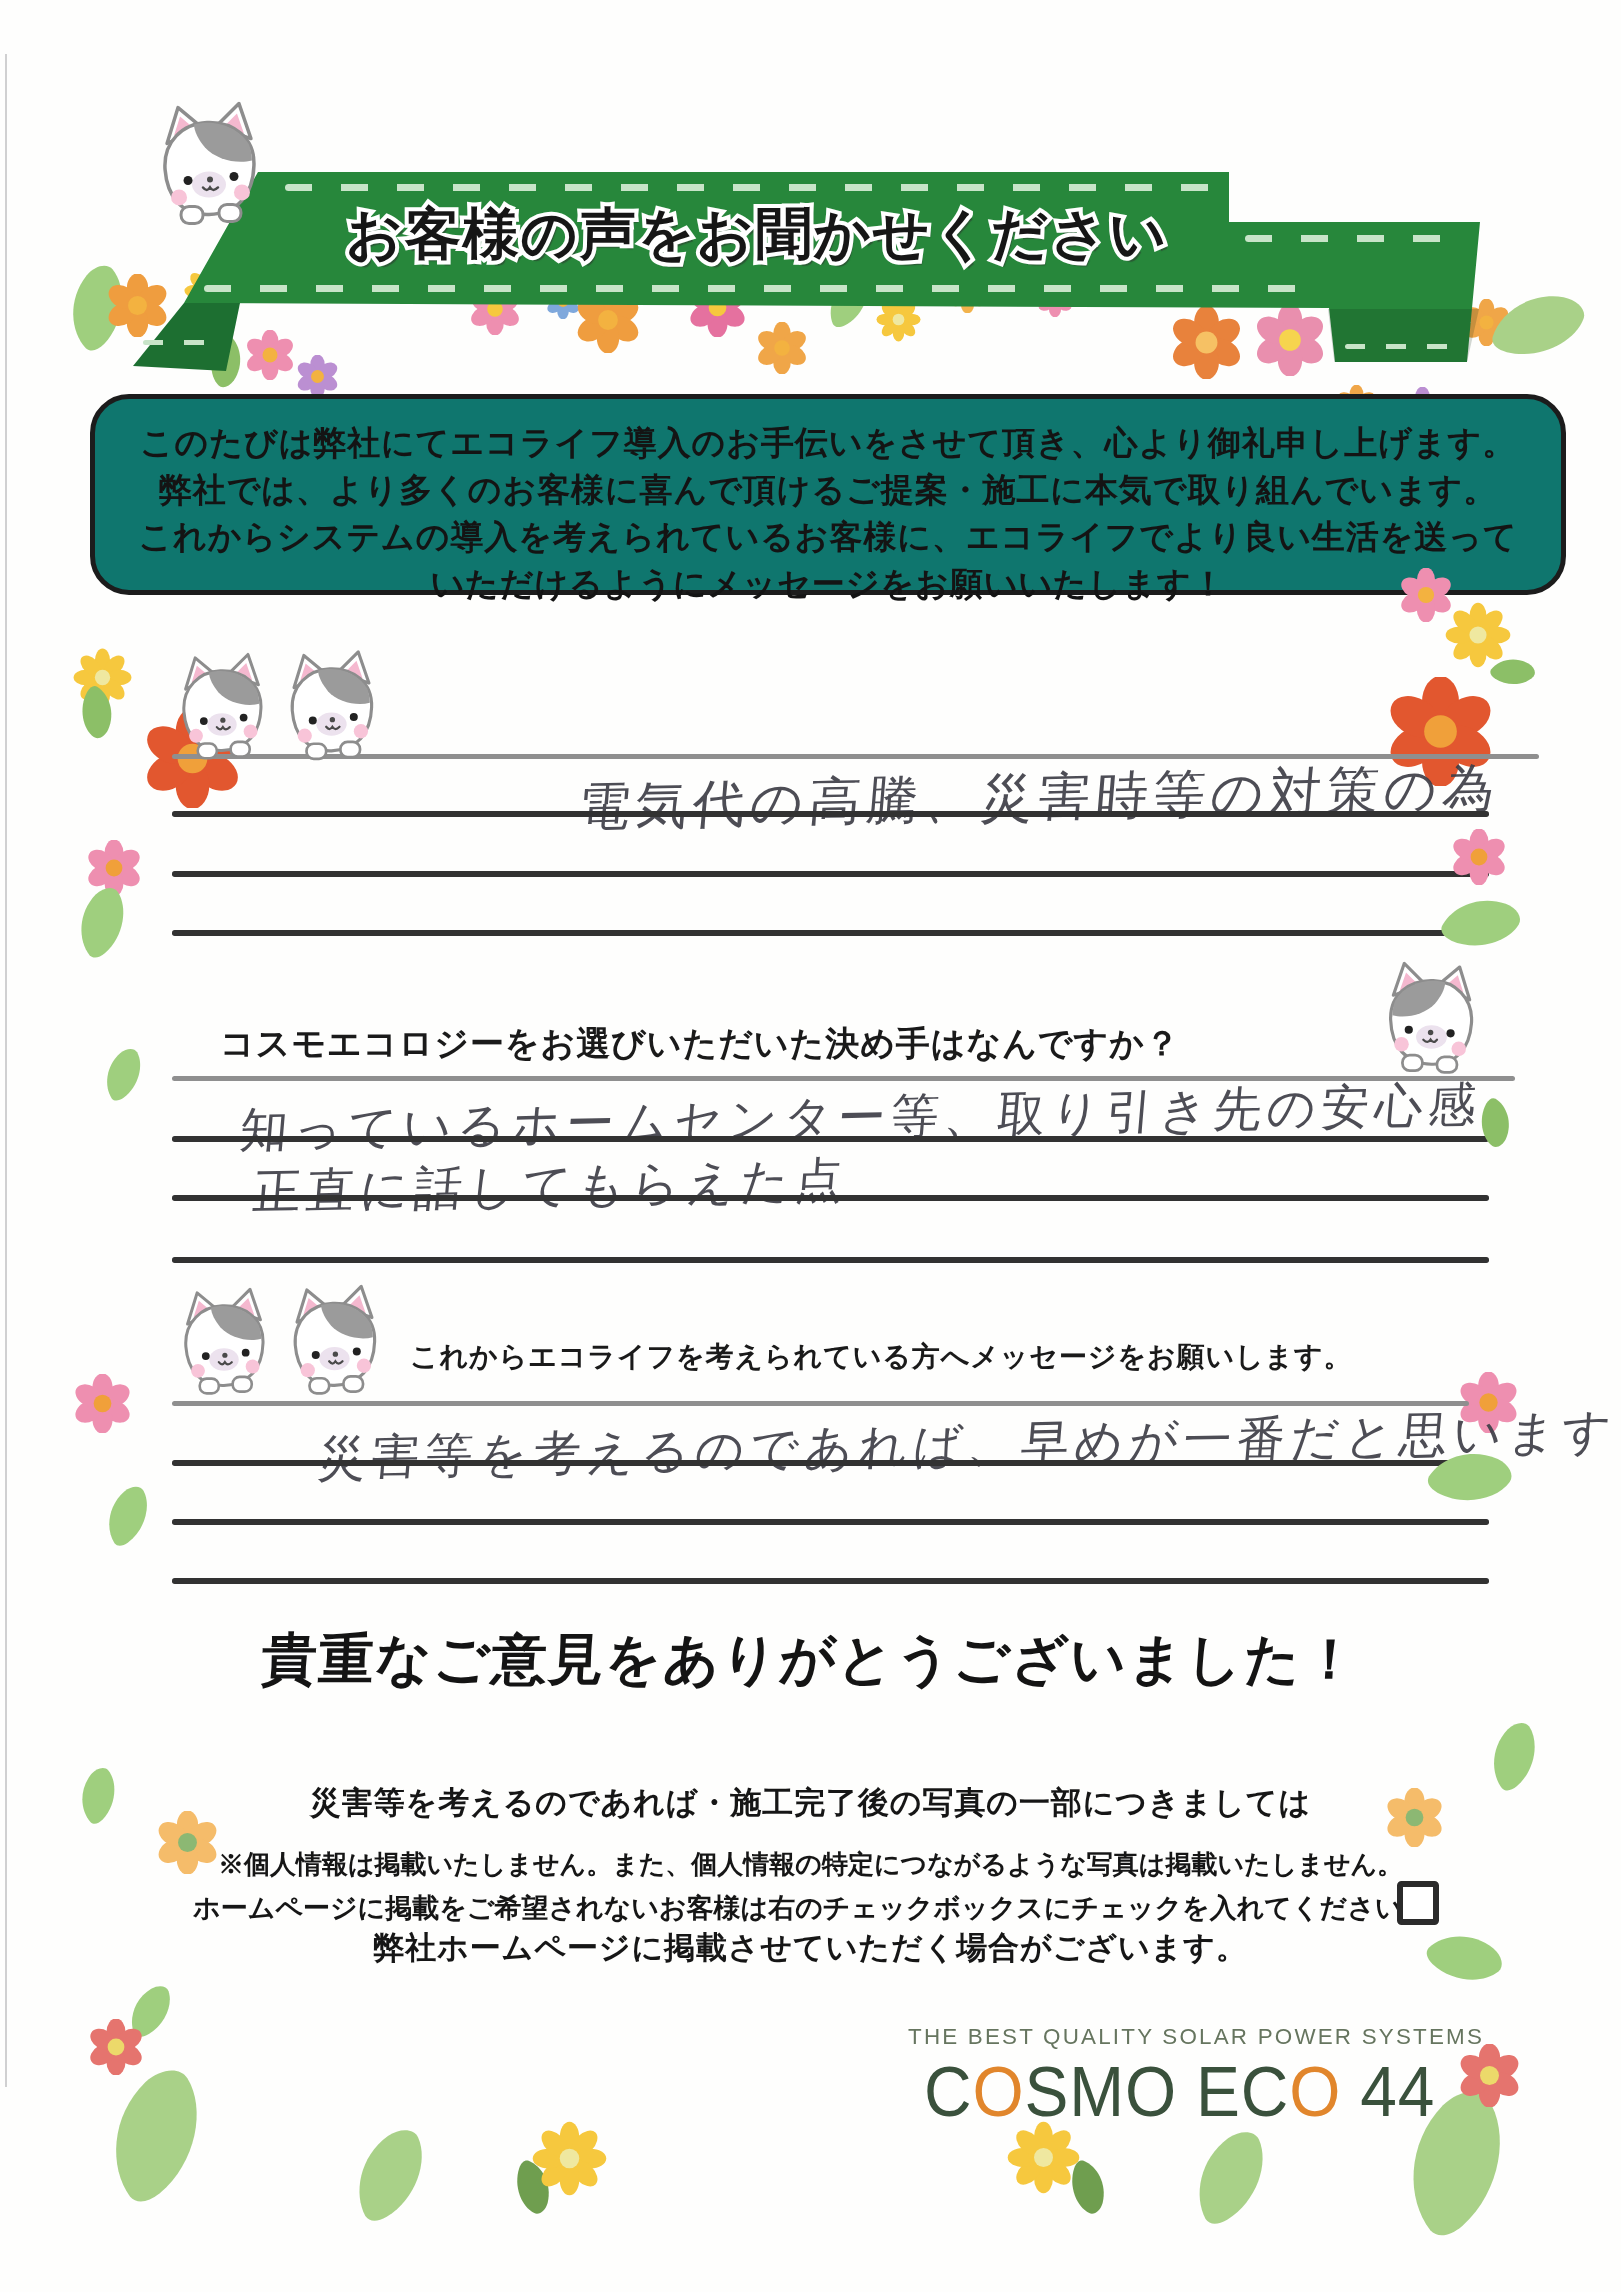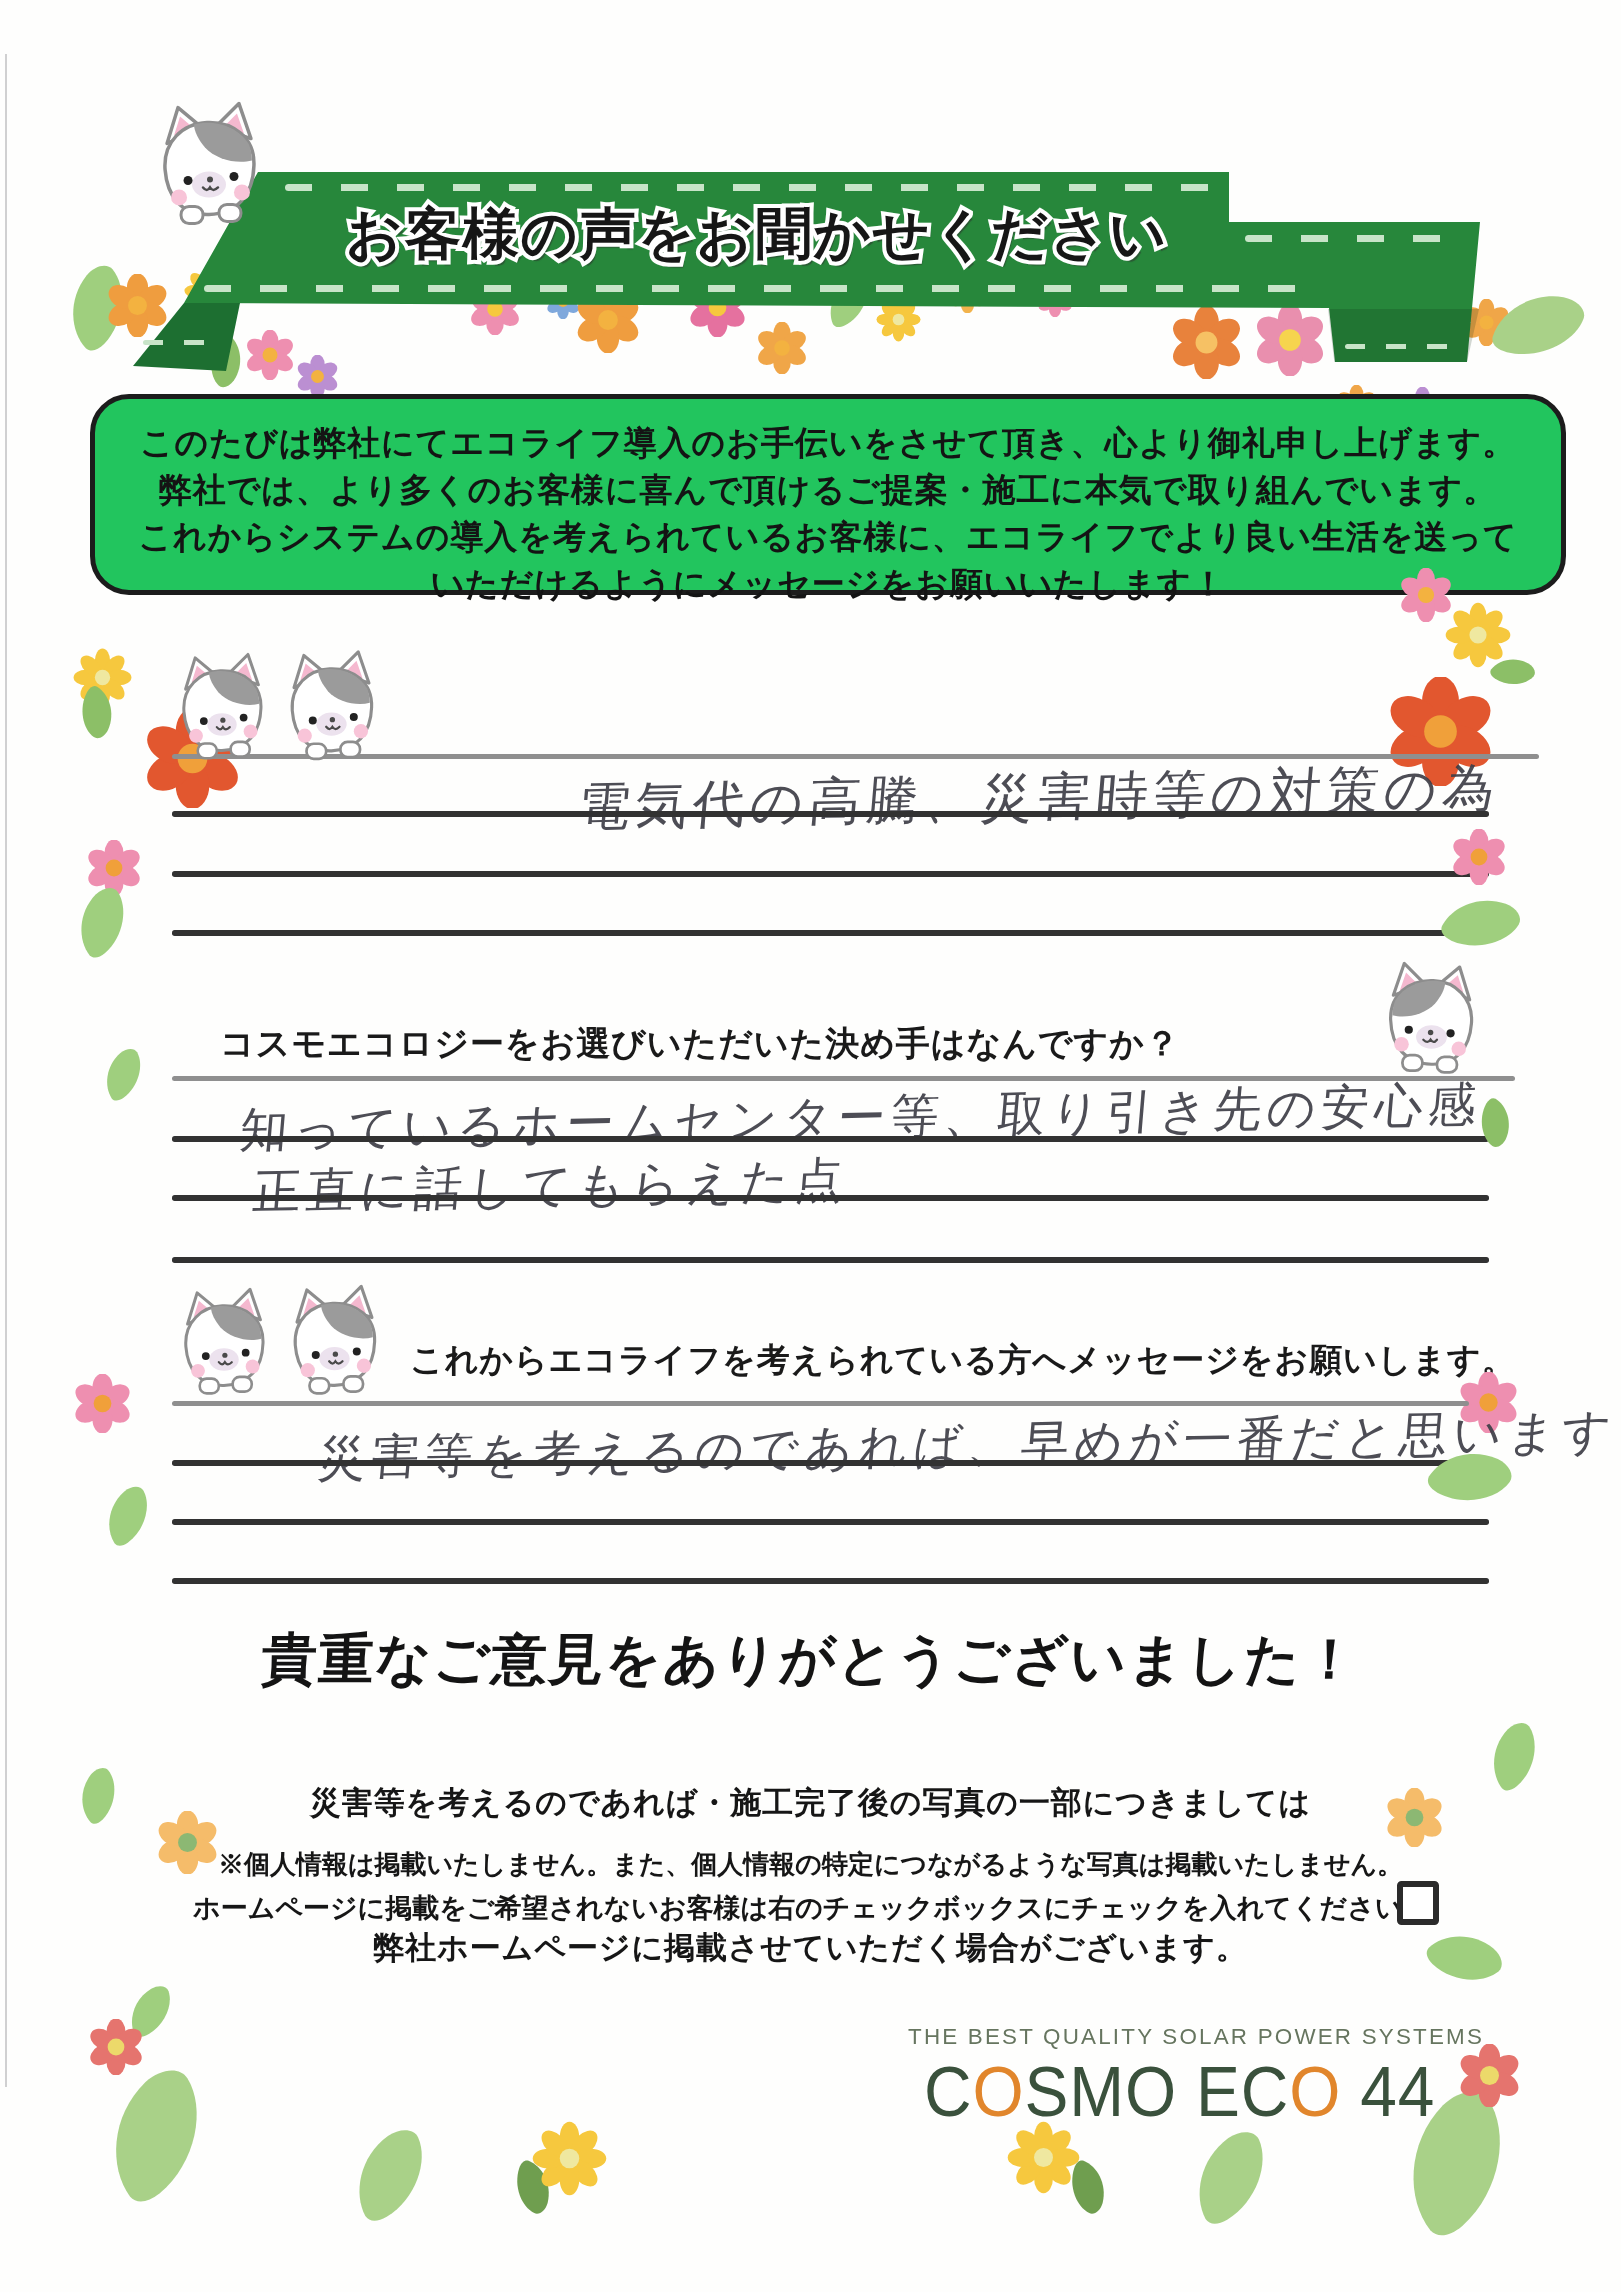--- a/index.html
+++ b/index.html
@@ -35,21 +35,21 @@
   .banner-title-layer{
     position:absolute; left:0; top:0; width:100%;
     font-size:56px; font-weight:bold; letter-spacing:1.8px;
   }
   .banner-title-outline{color:#fff; -webkit-text-stroke:8px #ffffff; text-shadow:3.6px 4.5px 0.9px rgba(45,45,45,.5);}
   .banner-title-front{color:#161616;}
 
   
   .intro-box{
     position:absolute; left:90px; top:394px; width:1476px; height:201px;
-    border:5.4px solid #1c1c1c; border-radius:39px; background:#22c55e;
+    border:5.4px solid #1c1c1c; border-radius:39px; background:#0f766e;
     box-sizing:border-box; text-align:center; padding-top:19.7px;
   }
   .intro-line{font-size:33px; line-height:47px; font-weight:bold; color:#141414; letter-spacing:0.9px; white-space:nowrap;}
 
   
   .wline{position:absolute; height:6.3px; border-radius:2.7px; background:#323232;}
   .wline.gray{height:5.4px; background:#8f8f8f;}
 
   .q-heading{position:absolute; font-size:33px; font-weight:bold; color:#1a1a1a; letter-spacing:0.9px; white-space:nowrap;}
   .hand{
@@ -280,21 +280,21 @@
   <svg class="deco" style="left:1472px;top:1100px;width:45px;height:45px;color:#8cbf67;transform:rotate(130deg)" viewBox="0 0 50 50" width="45" height="45">
       <use href="#sym-leaf"></use>
     </svg>
   <div class="hand" style="left:253px;top:1154px;font-size:48px;">正直に話してもらえた点</div>
   <div class="wline" style="left:172px;top:1195px;width:1317px;"></div>
   <div class="wline" style="left:172px;top:1257px;width:1317px;"></div>
   <svg class="deco" style="left:1377px;top:958px;width:109px;height:118px;transform:scaleX(-1)" viewBox="0 0 122 132" width="109" height="118">
       <use href="#sym-cat"></use>
     </svg>
 
-  <div class="q-heading" style="left:410px;top:1338px;font-size:33px;">これからエコライフを考えられている方へメッセージをお願いします。</div>
+  <div class="q-heading" style="left:410px;top:1338px;font-size:28px;">これからエコライフを考えられている方へメッセージをお願いします。</div>
   <svg class="deco" style="left:73px;top:1374px;width:59px;height:59px;color:#ee8fb0;--c:#f0a03a" viewBox="0 0 66 66" width="59" height="59">
       <use href="#sym-flower6"></use>
     </svg>
   <svg class="deco" style="left:1458px;top:1372px;width:61px;height:61px;color:#ee8fb0;--c:#f0a03a" viewBox="0 0 68 68" width="61" height="61">
       <use href="#sym-flower6"></use>
     </svg>
   <div class="wline gray" style="left:172px;top:1401px;width:1297px;"></div>
   <div class="hand" style="left:318px;top:1413px;font-size:48px;">災害等を考えるのであれば、早めが一番だと思います</div>
   <div class="wline" style="left:172px;top:1460px;width:1317px;"></div>
   <svg class="deco" style="left:100px;top:1488px;width:57px;height:57px;color:#9fcf7e;transform:rotate(-25deg)" viewBox="0 0 64 64" width="57" height="57">

